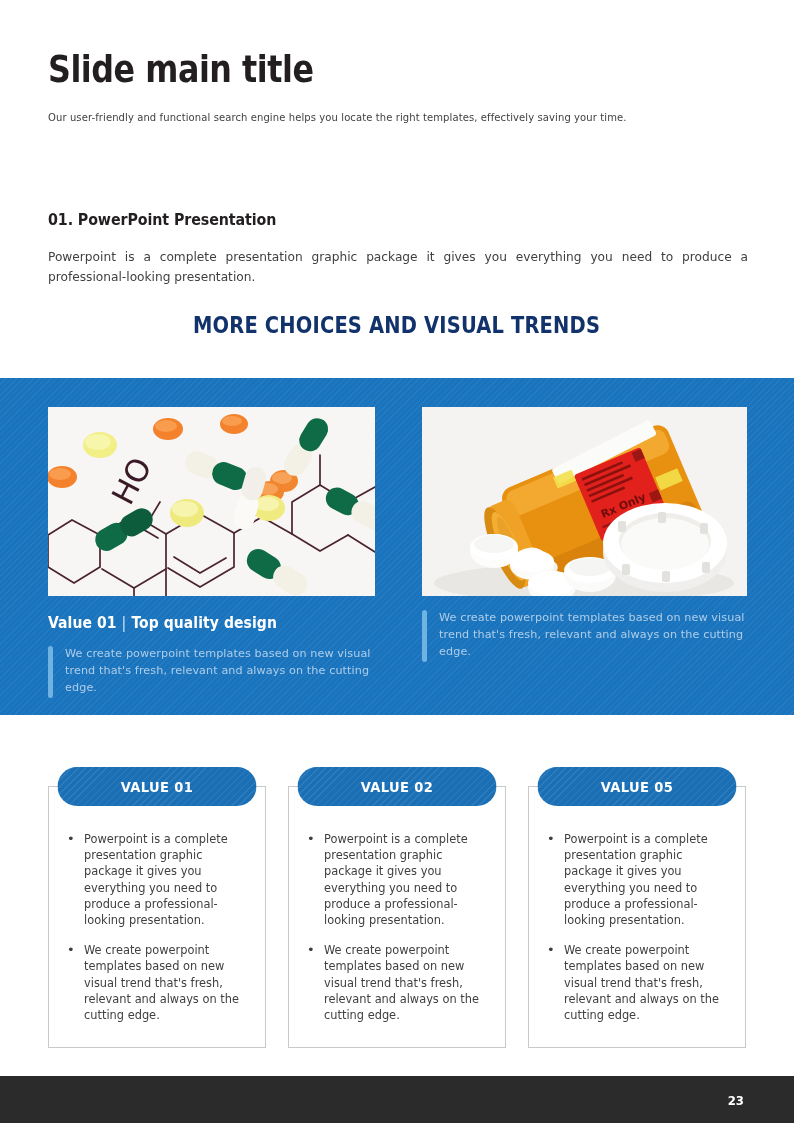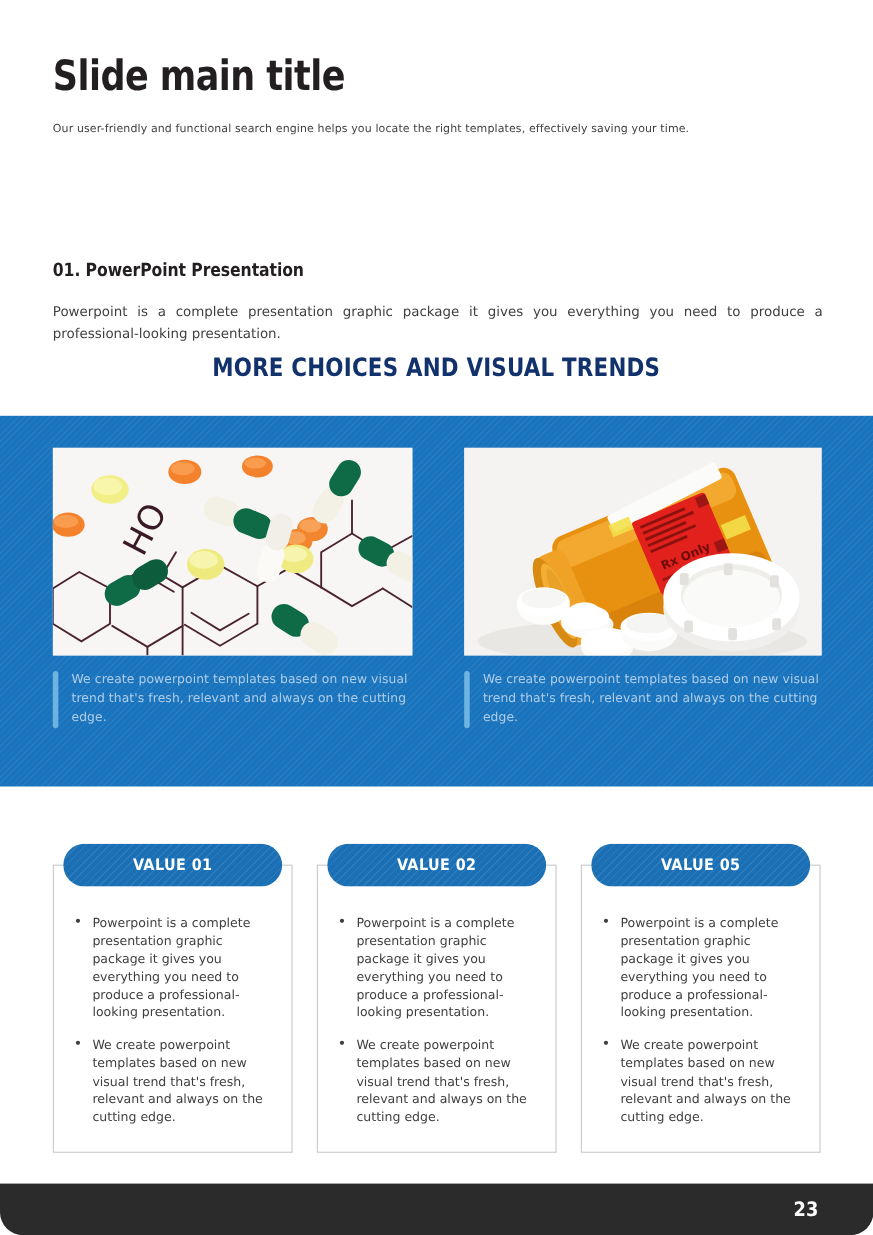--- a/index.html
+++ b/index.html
@@ -12,21 +12,20 @@
     font-family: "DejaVu Sans", "Liberation Sans", sans-serif;
     -webkit-font-smoothing: antialiased;
   }
 
   .slide {
     position: relative;
     width: 794px;
     height: 1123px;
     background: #ffffff;
     overflow: hidden;
-    border-radius: 21px;
   }
 
   
   .header { position: absolute; left: 48px; top: 50px; width: 700px; }
 
   .slide-title {
     font-size: 38px;
     font-weight: 700;
     letter-spacing: -0.5px;
     color: #231f20;
@@ -39,21 +38,21 @@
   .slide-subtitle {
     margin-top: 20px;
     font-size: 10px;
     line-height: 1.62;
     color: #3f3f41;
     width: 672px;
     letter-spacing: 0.1px;
   }
 
   
-  .section01 { position: absolute; left: 48px; top: 236px; width: 700px; }
+  .section01 { position: absolute; left: 48px; top: 210px; width: 700px; }
 
   .section01 h2 {
     font-size: 16.5px;
     font-weight: 700;
     color: #231f20;
     letter-spacing: -0.1px;
     font-family: "DejaVu Sans Condensed", "Liberation Sans Narrow", "Liberation Sans", sans-serif;
     transform: scaleX(0.96);
     transform-origin: left center;
   }
@@ -63,21 +62,21 @@
     font-size: 12.2px;
     line-height: 1.62;
     color: #3f3f41;
     text-align: justify;
     width: 700px;
   }
 
   
   .center-heading {
     position: absolute;
-    left: 0; top: 322px;
+    left: 0; top: 312px;
     width: 794px;
     text-align: center;
     font-size: 23px;
     font-weight: 700;
     color: #12326b;
     letter-spacing: 0.2px;
     font-family: "DejaVu Sans Condensed", "Liberation Sans Narrow", "Liberation Sans", sans-serif;
   }
   .center-heading span { display:inline-block; transform: scaleX(0.94); }
 
@@ -218,21 +217,21 @@
     width: 794px;
     height: 47px;
     background: #2b2b2b;
   }
   .page-num {
     position: absolute;
     right: 50px;
     top: 50%;
     transform: translateY(-50%);
     color: #ffffff;
-    font-size: 18px;
+    font-size: 13px;
     font-weight: 700;
     font-family: "DejaVu Sans Condensed", "Liberation Sans Narrow", "Liberation Sans", sans-serif;
   }
 </style>
 </head>
 <body>
 
 <div class="slide">
 
   <div class="header">
@@ -314,20 +313,23 @@
               <rect x="276" y="90" width="34" height="22" rx="11" fill="#0f6b46"></rect>
               <rect x="305" y="90" width="36" height="22" rx="11" fill="#f3f1e6"></rect>
             </g>
             <g transform="rotate(32 228 164)">
               <rect x="196" y="153" width="36" height="23" rx="11.5" fill="#0f6b46"></rect>
               <rect x="227" y="153" width="36" height="23" rx="11.5" fill="#f3f1e6"></rect>
             </g>
           </g>
         </svg>
       </div>
+      <div class="vtitle">
+        <span>Value  01</span><span class="sep">|</span><span>Top quality design</span>
+      </div>
       <div class="vbody">
         <div class="vbar"></div>
         <div class="vtext">We create powerpoint templates based on new visual trend that's fresh, relevant and always on the cutting edge.</div>
       </div>
     </div>
 
     <div class="vcol right">
       <div class="vphoto">
         <svg viewBox="0 0 325 189" preserveAspectRatio="xMidYMid slice" aria-hidden="true">
           <rect x="0" y="0" width="325" height="189" fill="#f4f3f1"></rect>

